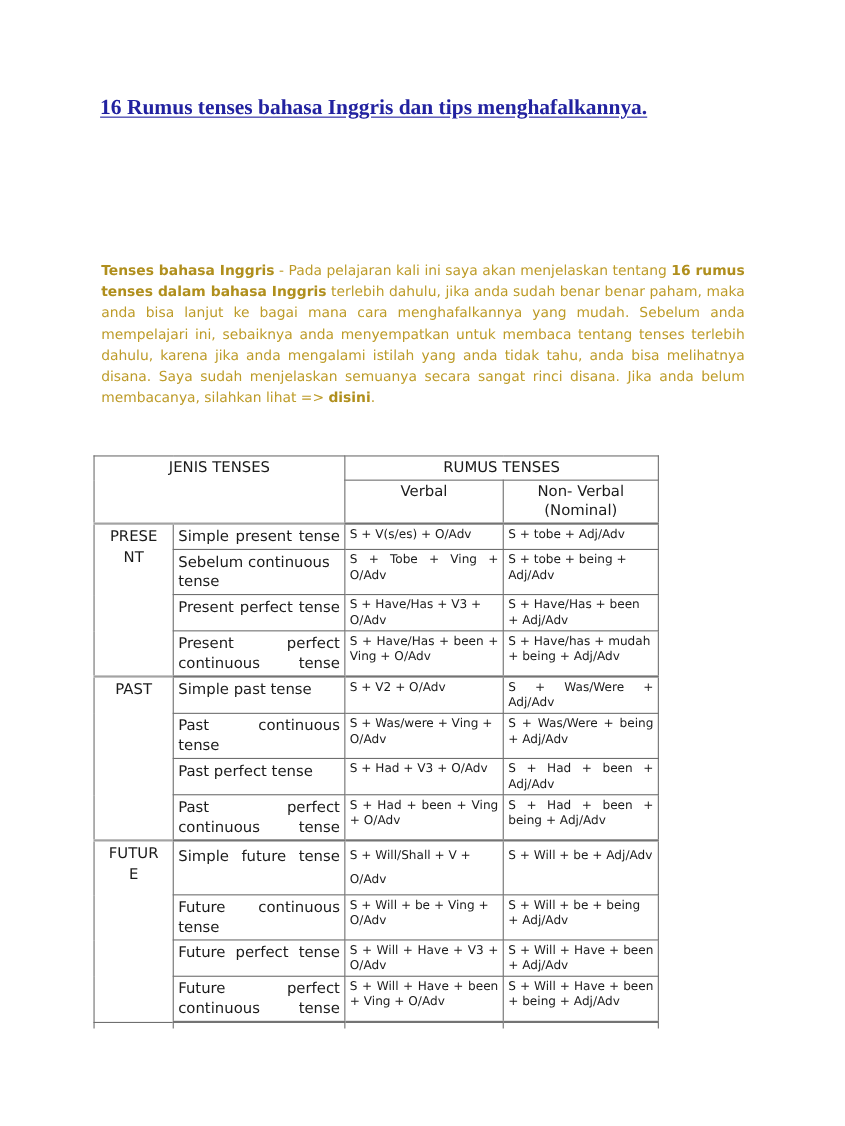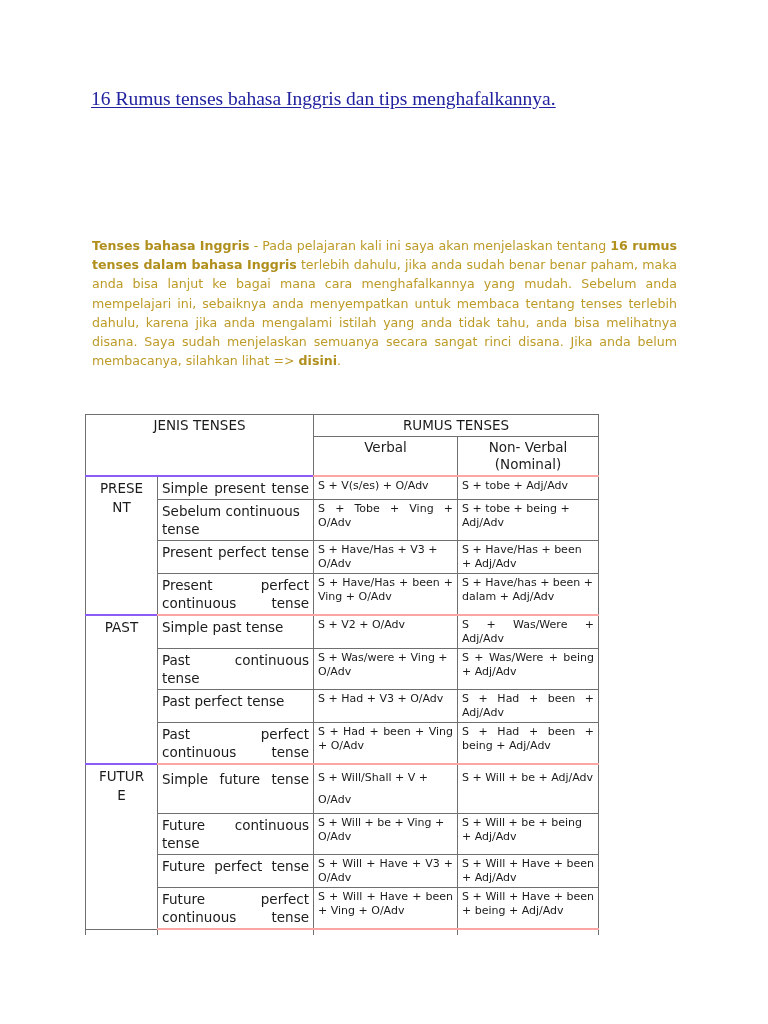--- a/index.html
+++ b/index.html
@@ -23,21 +23,21 @@
     background: #fff;
   }
 
   
   .doc-title {
     position: absolute;
     left: 91px;
     top: 86px;
     width: 500px;
     font-family: "Liberation Serif", "DejaVu Serif", serif;
-    font-weight: normal;
+    font-weight: bold;
     font-size: 19.5px;
     line-height: 25px;
     color: #2222a0;
     text-decoration: underline;
     text-underline-offset: 2px;
   }
 
   .doc-url {
     position: absolute;
     left: 92px;
@@ -148,22 +148,22 @@
     line-height: 14px;
     text-align: justify;
     text-align-last: left;
     padding: 1px 4px 2px 4px;
     margin-top: 29px;
   }
   .fm.loose { line-height: 22px; }
   .fm.nojust { text-align: left; }
 
   
-  tr.sep-top > td { border-top: 2px solid #8b5cf6; }
-  tr.grp-end > td { border-bottom: 2px solid #fca5a5; }
+  tr.sep-top > td { border-top: 2px solid #a3a3a3; }
+  tr.grp-end > td { border-bottom: 2px solid #737373; }
 
   .spacer-row td { height: 10px; padding: 0; }
   .clip-row td { height: 17px; overflow: hidden; }
 
   
   .bottom-mask {
     position: absolute;
     left: 0;
     top: 935px;
     width: 768px;
@@ -220,21 +220,21 @@
         <td class="fm nojust">S + tobe + being + Adj/Adv</td>
       </tr>
       <tr>
         <td class="tn">Present perfect tense</td>
         <td class="fm nojust">S + Have/Has + V3 + O/Adv</td>
         <td class="fm nojust">S + Have/Has + been + Adj/Adv</td>
       </tr>
       <tr class="grp-end">
         <td class="tn">Present perfect continuous tense</td>
         <td class="fm">S + Have/Has + been + Ving + O/Adv</td>
-        <td class="fm nojust">S + Have/has + been + dalam + Adj/Adv</td>
+        <td class="fm nojust">S + Have/has + mudah + being + Adj/Adv</td>
       </tr>
 
       <tr class="sep-top">
         <td class="grp" rowspan="4">
           <span>PAST</span>
         </td>
         <td class="tn nojust">Simple past tense</td>
         <td class="fm nojust">S + V2 + O/Adv</td>
         <td class="fm">S + Was/Were + Adj/Adv</td>
       </tr>

